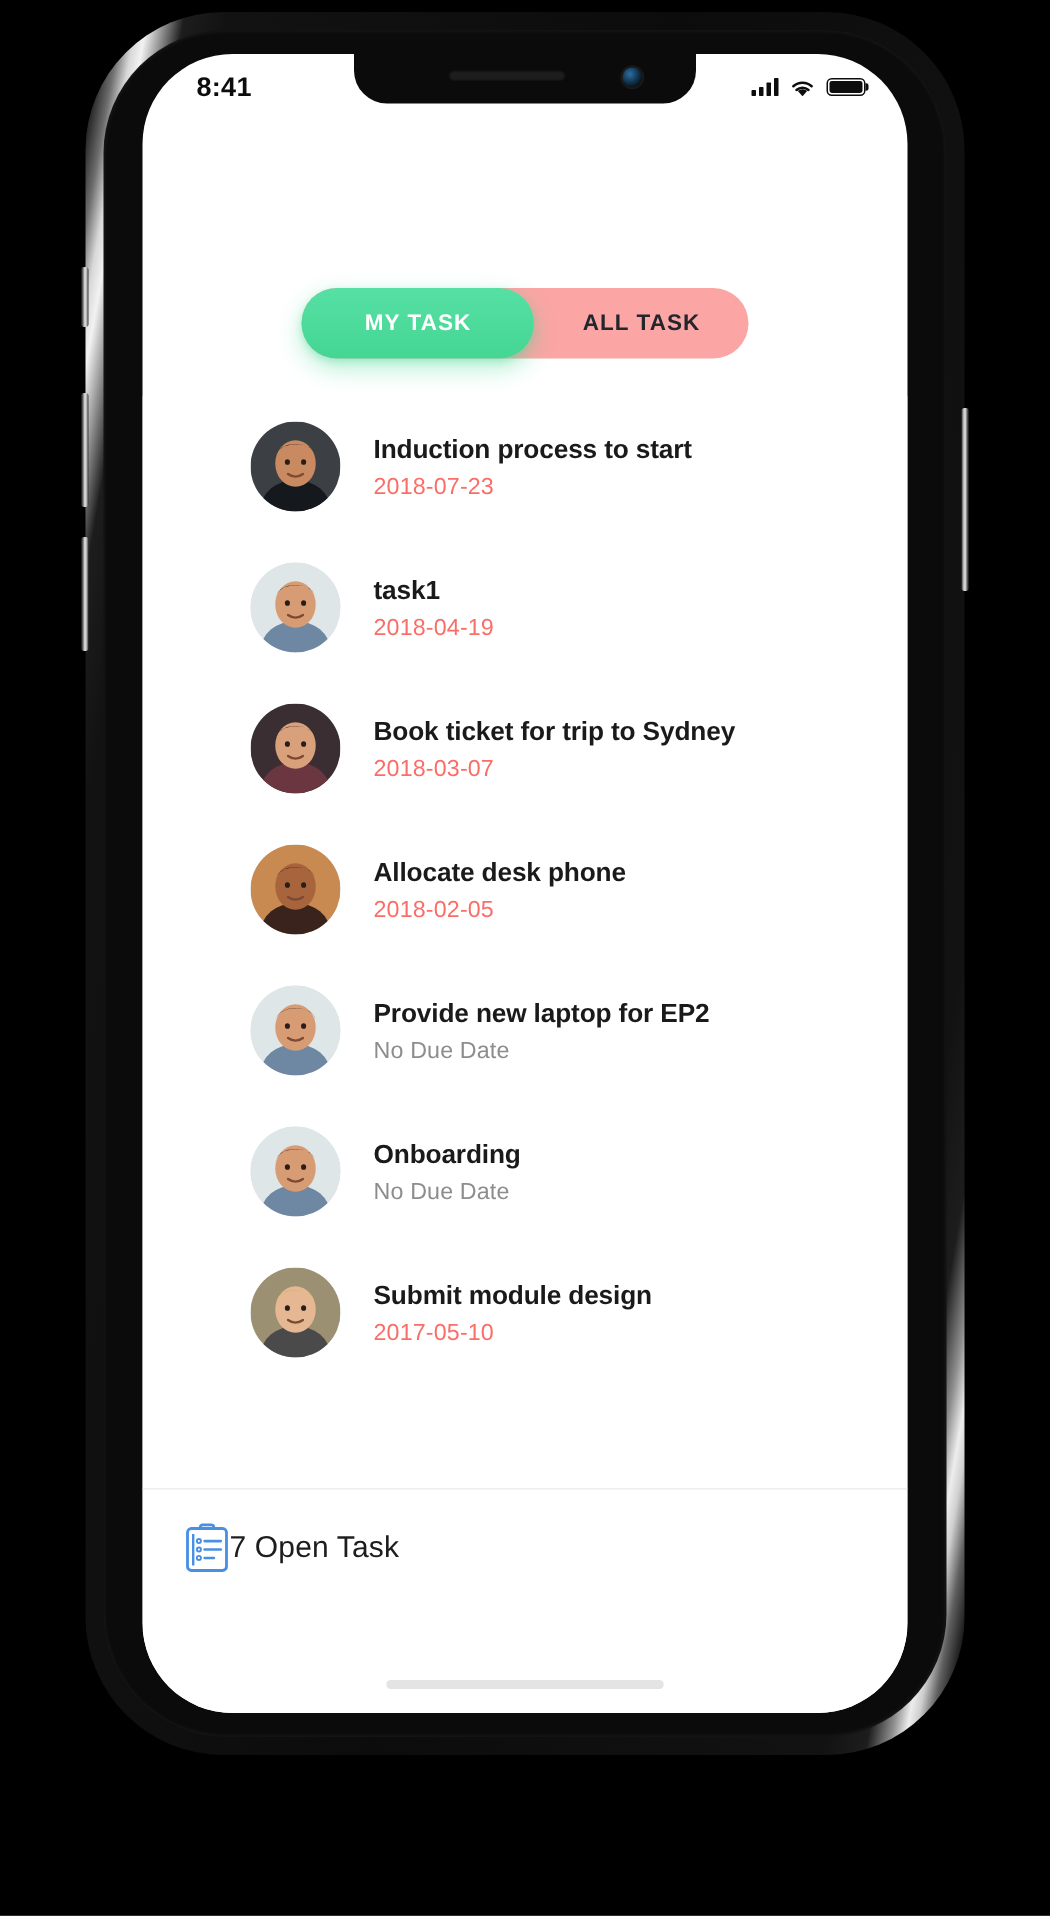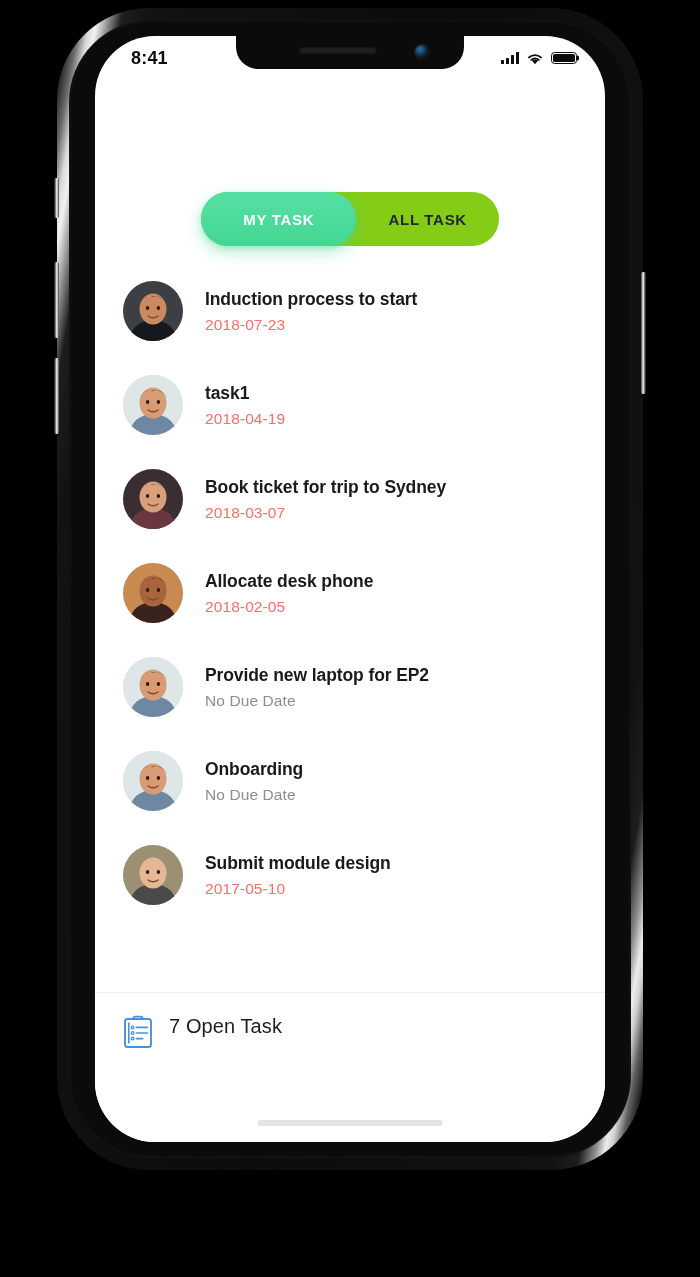--- a/index.html
+++ b/index.html
@@ -214,23 +214,23 @@
     left: 0;
     width: 510px;
     display: flex;
     justify-content: center;
     z-index: 15;
   }
   .tabs {
     position: relative;
     display: flex;
     width: 298px;
-    height: 54px;
+    height: 47px;
     border-radius: 29px;
-    background: #84cc16;
+    background: #fca5a5;
   }
   .tab {
     flex: 1;
     display: flex;
     align-items: center;
     justify-content: center;
     font-size: 15px;
     font-weight: bold;
     letter-spacing: 0.7px;
     color: #23262b;
@@ -248,20 +248,21 @@
 
   
   .task-list {
     position: absolute;
     top: 228px;
     left: 0;
     width: 510px;
     height: 728px;
     overflow: hidden;
     background: #ffffff;
+    padding-left: 44px;
   }
   .task-row {
     display: flex;
     align-items: center;
     height: 94px;
     padding: 0 26px 0 28px;
     cursor: pointer;
   }
   .avatar {
     width: 60px; height: 60px;
@@ -295,21 +296,21 @@
     left: 0;
     top: 956px;
     width: 510px;
     height: 150px;
     background: #ffffff;
     border-top: 1px solid #eceef0;
     padding: 22px 28px 0 28px;
     display: flex;
     align-items: flex-start;
   }
-  .footer-inner { display: flex; align-items: flex-start; gap: 16px; }
+  .footer-inner { display: flex; align-items: center; }
   .footer-label {
     font-size: 20px;
     color: #1d1d1d;
     letter-spacing: 0.1px;
   }
 
   .home-indicator {
     position: absolute;
     left: 50%;
     transform: translateX(-50%);

